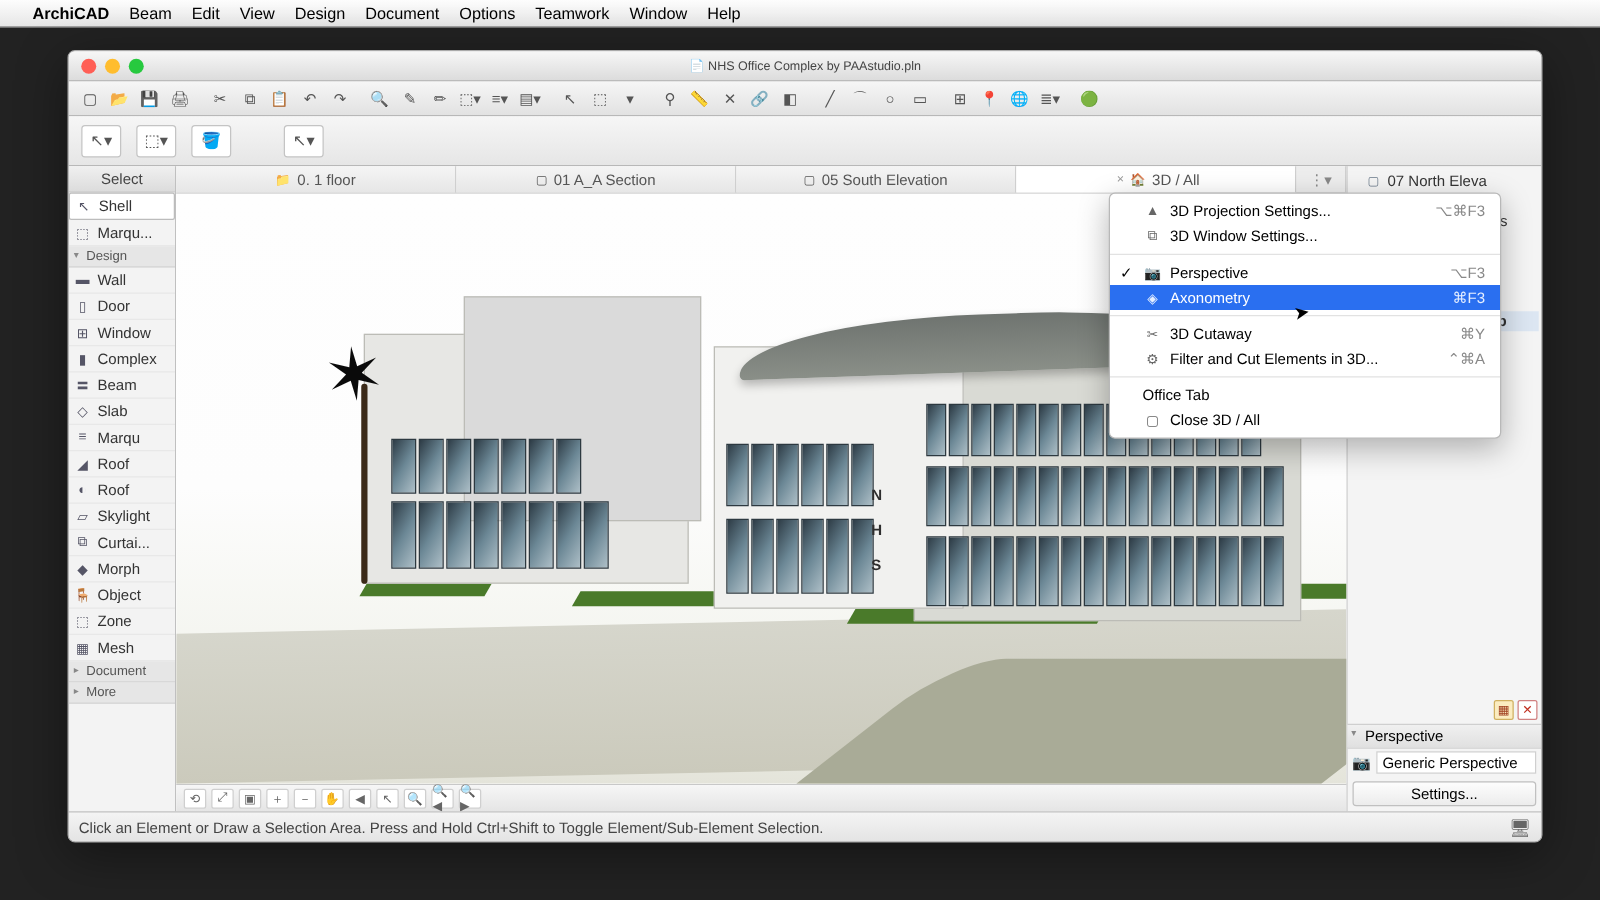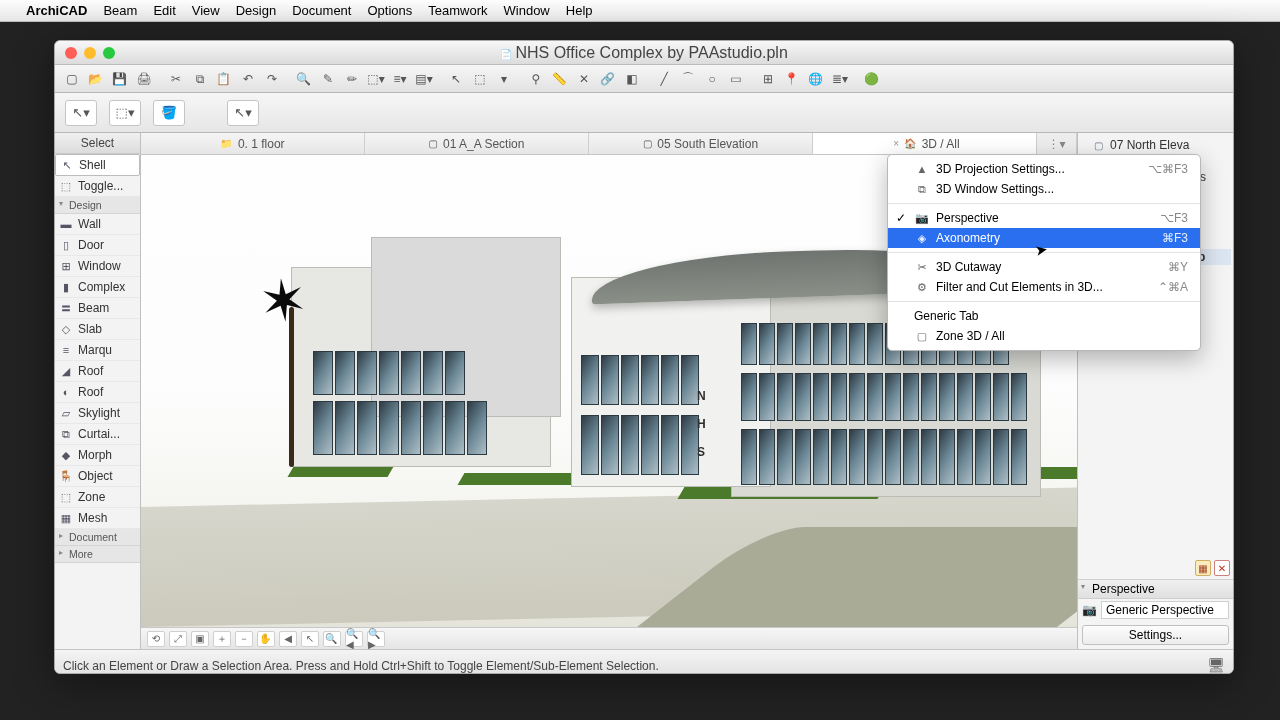--- a/index.html
+++ b/index.html
@@ -10,21 +10,21 @@
 .mac-menubar .apple { font-size: 15px; }
 .mac-menubar span { font-size: 13px; }
 .mac-menubar .appname { font-weight: 600; }
 
 
 .window { position: absolute; left: 54px; top: 40px; width: 1180px; height: 634px; background: #ececec; border-radius: 6px; box-shadow: 0 10px 40px rgba(0,0,0,.4); border: 1px solid #aaa; overflow: hidden; }
 .titlebar { height: 24px; background: linear-gradient(#f7f7f7,#dcdcdc); display: flex; align-items: center; border-bottom: 1px solid #bbb; position: relative; }
 .traffic { display: flex; gap: 7px; padding-left: 10px; }
 .tdot { width: 12px; height: 12px; border-radius: 50%; }
 .tred { background: #ff5f56; } .tyel { background: #ffbd2e; } .tgrn { background: #27c93f; }
-.titlebar .title { position: absolute; left: 0; right: 0; text-align: center; font-size: 16px; color: #444; pointer-events: none; }
+.titlebar .title { position: absolute; left: 0; right: 0; text-align: center; font-size: 10px; color: #444; pointer-events: none; }
 .titlebar .title::before { content: "📄 "; font-size: 10px; }
 
 .toolbar { height: 28px; background: linear-gradient(#f6f6f6,#e2e2e2); border-bottom: 1px solid #b8b8b8; display: flex; align-items: center; padding: 0 6px; gap: 2px; }
 .tbtn { width: 22px; height: 20px; display: inline-flex; align-items: center; justify-content: center; border: 1px solid transparent; border-radius: 3px; color: #555; font-size: 12px; }
 .tsep { width: 6px; }
 
 .toolbar2 { height: 40px; background: linear-gradient(#f6f6f6,#e6e6e6); border-bottom: 1px solid #b8b8b8; display: flex; align-items: center; padding: 0 10px; gap: 12px; }
 .tb2btn { width: 32px; height: 26px; background: #fff; border: 1px solid #c4c4c4; border-radius: 3px; display: inline-flex; align-items: center; justify-content: center; color: #555; font-size: 13px; }
 
 .body { position: absolute; top: 92px; bottom: 24px; left: 0; right: 0; display: flex; }
@@ -106,21 +106,21 @@
 .ctxmenu .mi .chk { position:absolute; left:8px; font-size:12px; }
 .ctxmenu .mi .mico { width:16px; margin-right:6px; font-size:11px; color:#666; display:inline-flex; justify-content:center; }
 .ctxmenu .mi .lbl { flex:1; }
 .ctxmenu .mi .sc { color:#888; font-size:12px; }
 .ctxmenu .mi.hl { background:#2a6ff0; color:#fff; }
 .ctxmenu .mi.hl .sc, .ctxmenu .mi.hl .mico { color:#e6efff; }
 .ctxmenu .sep { height:1px; background:#e2e2e2; margin:4px 0; }
 .cursor { position:absolute; left:980px; top:200px; font-size:15px; color:#000; transform: rotate(-10deg); pointer-events:none; }
 
 
-.status { position:absolute; left:0; right:0; bottom:0; height:24px; background:linear-gradient(#f4f4f4,#e4e4e4); border-top:1px solid #c4c4c4; display:flex; align-items:flex-end; padding:0 8px; font-size:11.5px; color:#444; }
+.status { position:absolute; left:0; right:0; bottom:0; height:24px; background:linear-gradient(#f4f4f4,#e4e4e4); border-top:1px solid #c4c4c4; display:flex; align-items:center; padding:0 8px; font-size:11.5px; color:#444; }
 .status .r { margin-left:auto; font-size:14px; color:#666; }
 </style>
 </head>
 <body>
 
 <div class="mac-menubar">
   <span class="apple"></span>
   <span class="appname">ArchiCAD</span>
   <span>Beam</span>
   <span>Edit</span>
@@ -196,21 +196,21 @@
   <div class="body">
 
     <div class="toolbox">
       <div class="hdr">Select</div>
       <div class="tool sel">
           <span class="ico">↖</span>
           <span>Shell</span>
         </div>
       <div class="tool">
           <span class="ico">⬚</span>
-          <span>Toggle...</span>
+          <span>Marqu...</span>
         </div>
       <div class="sub open">Design</div>
       <div class="tool">
           <span class="ico">▬</span>
           <span>Wall</span>
         </div>
       <div class="tool">
           <span class="ico">▯</span>
           <span>Door</span>
         </div>
@@ -499,25 +499,25 @@
         <span class="lbl">3D Cutaway</span>
         <span class="sc">⌘Y</span>
       </div>
     <div class="mi">
         <span class="mico">⚙</span>
         <span class="lbl">Filter and Cut Elements in 3D...</span>
         <span class="sc">⌃⌘A</span>
       </div>
     <div class="sep"></div>
     <div class="mi">
-        <span class="lbl">Generic Tab</span>
+        <span class="lbl">Office Tab</span>
       </div>
     <div class="mi">
         <span class="mico">▢</span>
-        <span class="lbl">Zone 3D / All</span>
+        <span class="lbl">Close 3D / All</span>
       </div>
   </div>
   <div class="cursor">➤</div>
 
   <div class="status">
     <span>Click an Element or Draw a Selection Area. Press and Hold Ctrl+Shift to Toggle Element/Sub-Element Selection.</span>
     <span class="r">🖥</span>
   </div>
 </div>
 

